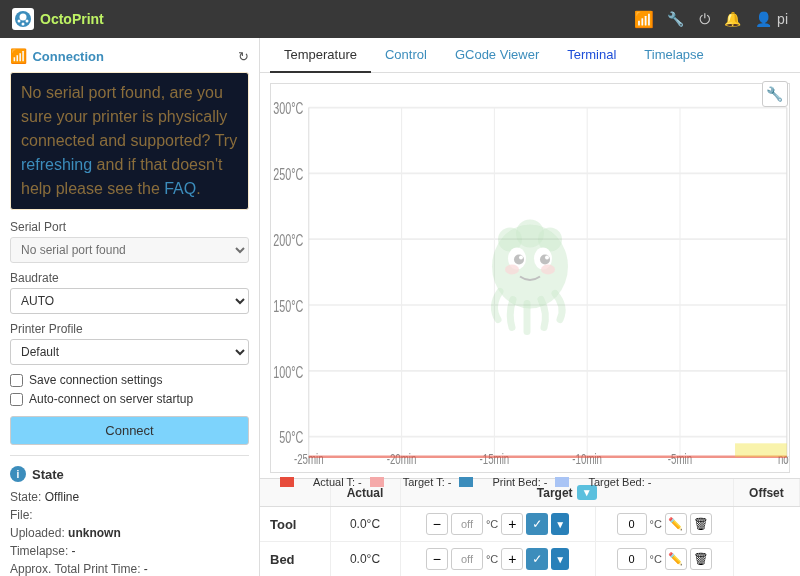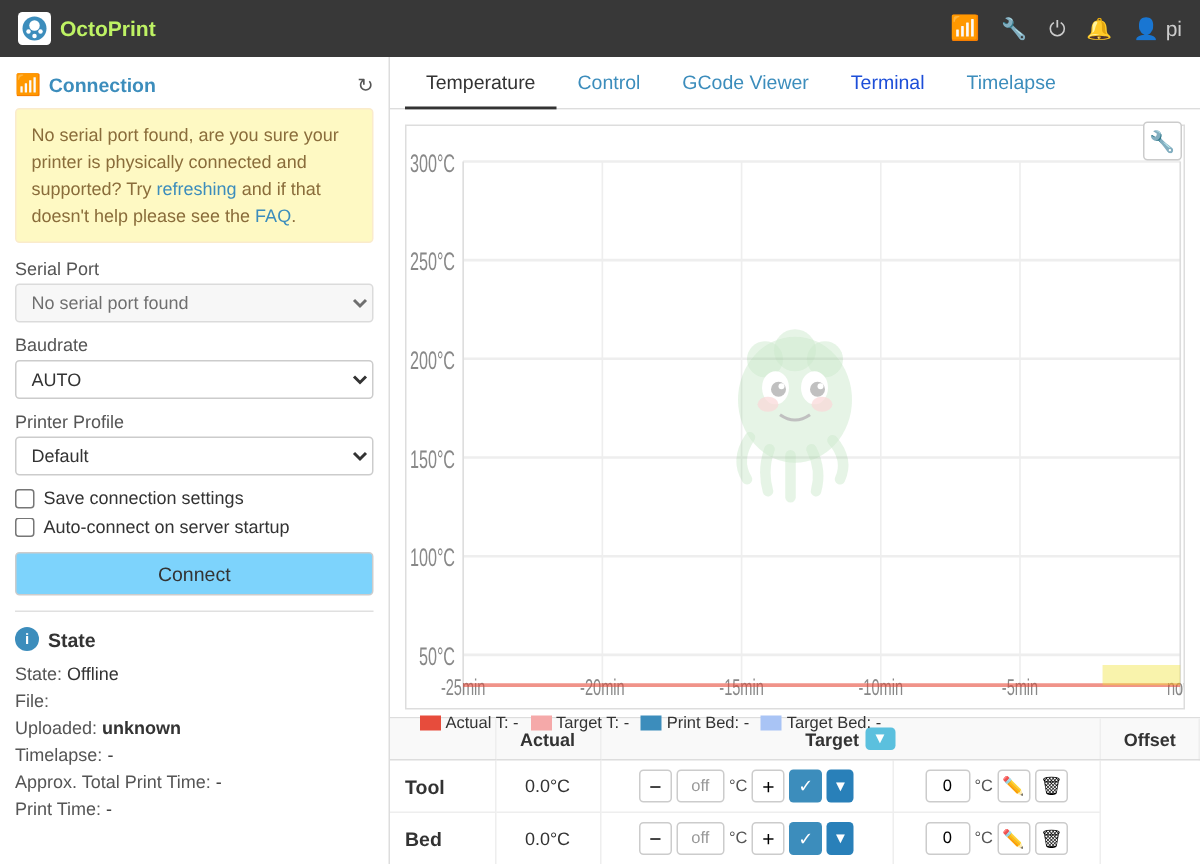--- a/index.html
+++ b/index.html
@@ -48,22 +48,22 @@
       display: flex; align-items: center; justify-content: space-between;
       margin-bottom: 8px;
     }
     .section-title {
       color: #3c8dbc; font-size: 13px; font-weight: 600;
       display: flex; align-items: center; gap: 5px;
     }
     .refresh-btn { background: none; border: none; cursor: pointer; color: #555; font-size: 13px; }
 
     .alert-warning {
-      background: #fef9c3; border: 1px solid #faebcc; border-radius: 3px;
-      padding: 8px 10px; margin-bottom: 10px; font-size: 12px; color: #8a6d3b; line-height: 1.5;
+      background: #0f172a; border: 1px solid #faebcc; border-radius: 3px;
+      padding: 8px 10px; margin-bottom: 10px; font-size: 16px; color: #8a6d3b; line-height: 1.5;
     }
     .alert-warning a { color: #3c8dbc; text-decoration: none; }
 
     .form-group { margin-bottom: 8px; }
     .form-label { font-size: 12px; color: #555; margin-bottom: 3px; display: block; }
     .form-select {
       width: 100%; padding: 4px 6px; border: 1px solid #ccc; border-radius: 3px;
       font-size: 12px; background: #fff; color: #333; appearance: auto;
     }
     .form-select:disabled { background: #f5f5f5; }
@@ -151,21 +151,21 @@
       pointer-events: none;
       z-index: 1;
     }
 
     
     .chart-legend {
       display: flex; flex-wrap: wrap; gap: 8px; align-items: center;
       padding: 3px 10px; font-size: 11px;
       flex-shrink: 0;
     }
-    .legend-item { display: flex; align-items: center; gap: 3px; }
+    .legend-item { display: flex; align-items: center; gap: 19px; }
     .legend-color { width: 14px; height: 10px; display: inline-block; }
 
     
     .temp-table {
       flex-shrink: 0;
       border-top: 1px solid #ddd;
       padding: 0;
     }
     .temp-table table {
       width: 100%; border-collapse: collapse; font-size: 12px;

